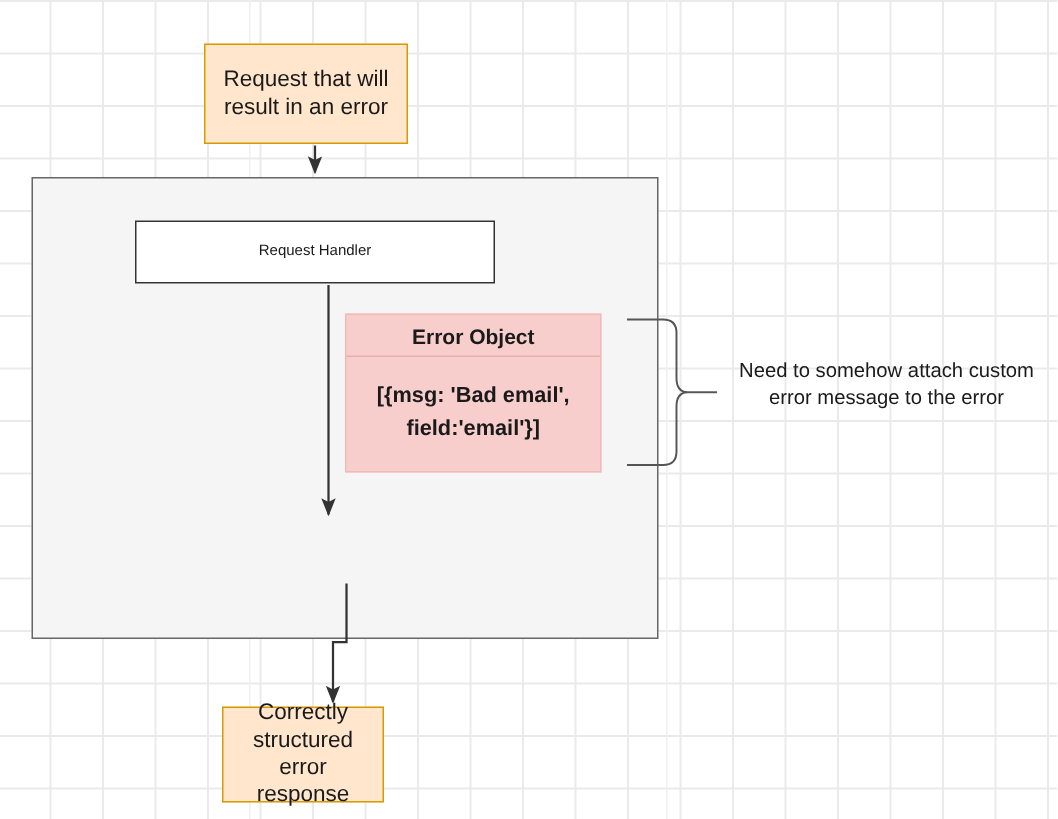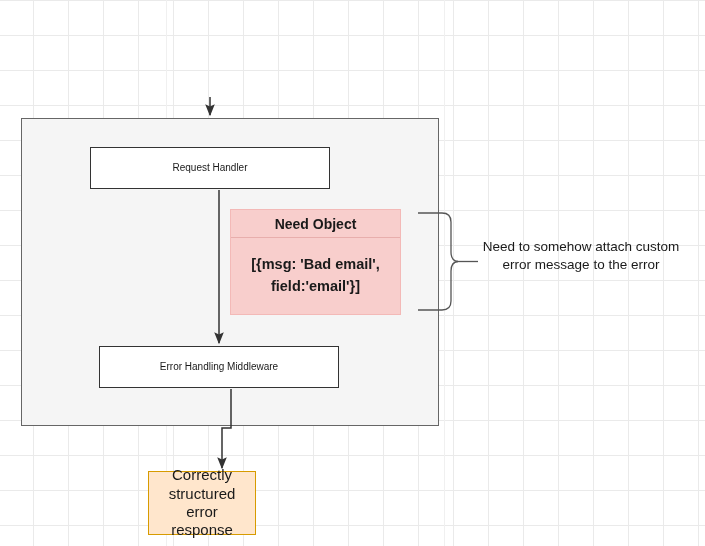--- a/index.html
+++ b/index.html
@@ -127,21 +127,21 @@
     font-weight: bold;
     color: #1a1a1a;
     padding: 0 12px;
     line-height: 1.5;
     box-sizing: border-box;
   }
 
   
   #annotation {
     position: absolute;
-    left: 472px;
+    left: 482px;
     top: 238px;
     width: 218px;
     text-align: center;
     font-size: 13.5px;
     color: #1a1a1a;
     line-height: 1.35;
   }
 
   svg.overlay {
     position: absolute;
@@ -155,33 +155,33 @@
 </head>
 <body>
 
 <div id="canvas">
 
   <div class="guide" style="left:166px;"></div>
   <div class="guide" style="left:444px;"></div>
 
   <div class="group-box"></div>
 
+  <div id="node-request" class="node orange">
+    <span>Request that will result in an error</span>
+  </div>
 
   <div id="node-request-handler" class="node white">
     <span>Request Handler</span>
   </div>
 
   <div id="node-error-object">
-    <div id="error-object-title">Need Object</div>
+    <div id="error-object-title">Error Object</div>
     <div id="error-object-body">[{msg: 'Bad email', field:'email'}]</div>
   </div>
 
-  <div id="node-middleware" class="node white">
-    <span>Error Handling Middleware</span>
-  </div>
 
   <div id="node-response" class="node orange">
     <span>Correctly structured error response</span>
   </div>
 
   <div id="annotation">Need to somehow attach custom error message to the error</div>
 
   <svg class="overlay" viewBox="0 0 705 546">
     <defs>
       <marker id="arrowhead" markerWidth="9" markerHeight="9" refX="7.2" refY="3.2" orient="auto" markerUnits="strokeWidth">

